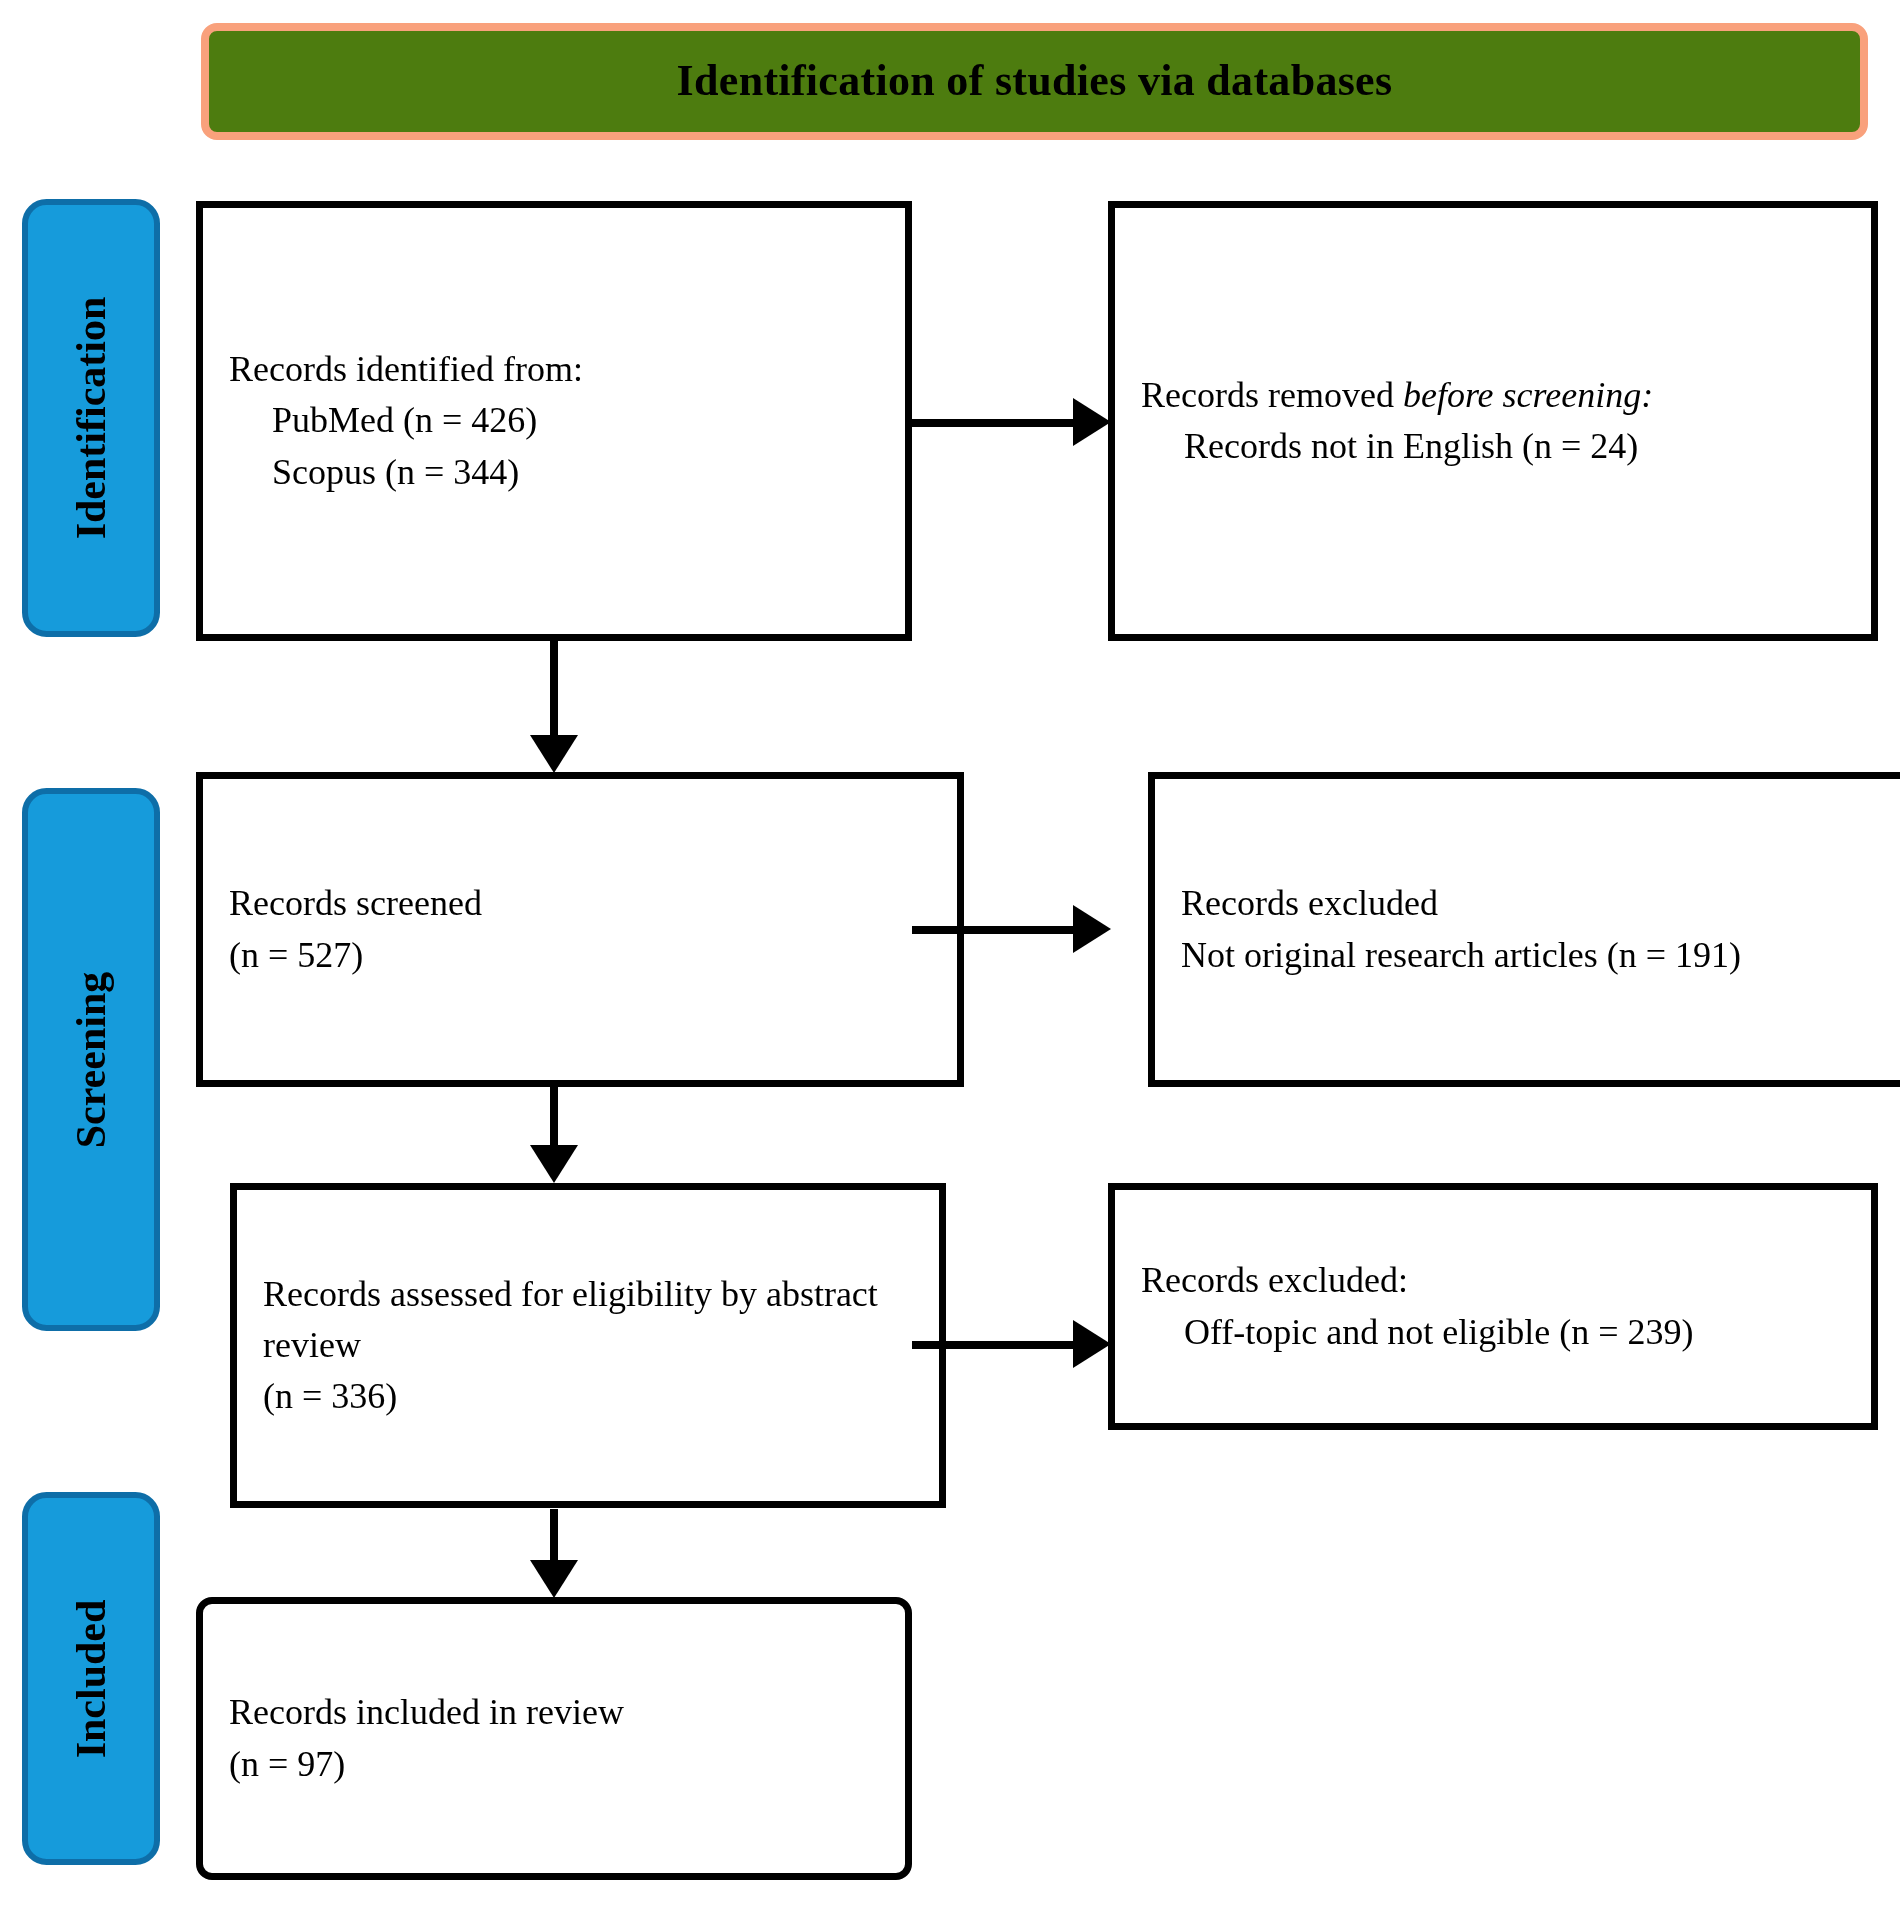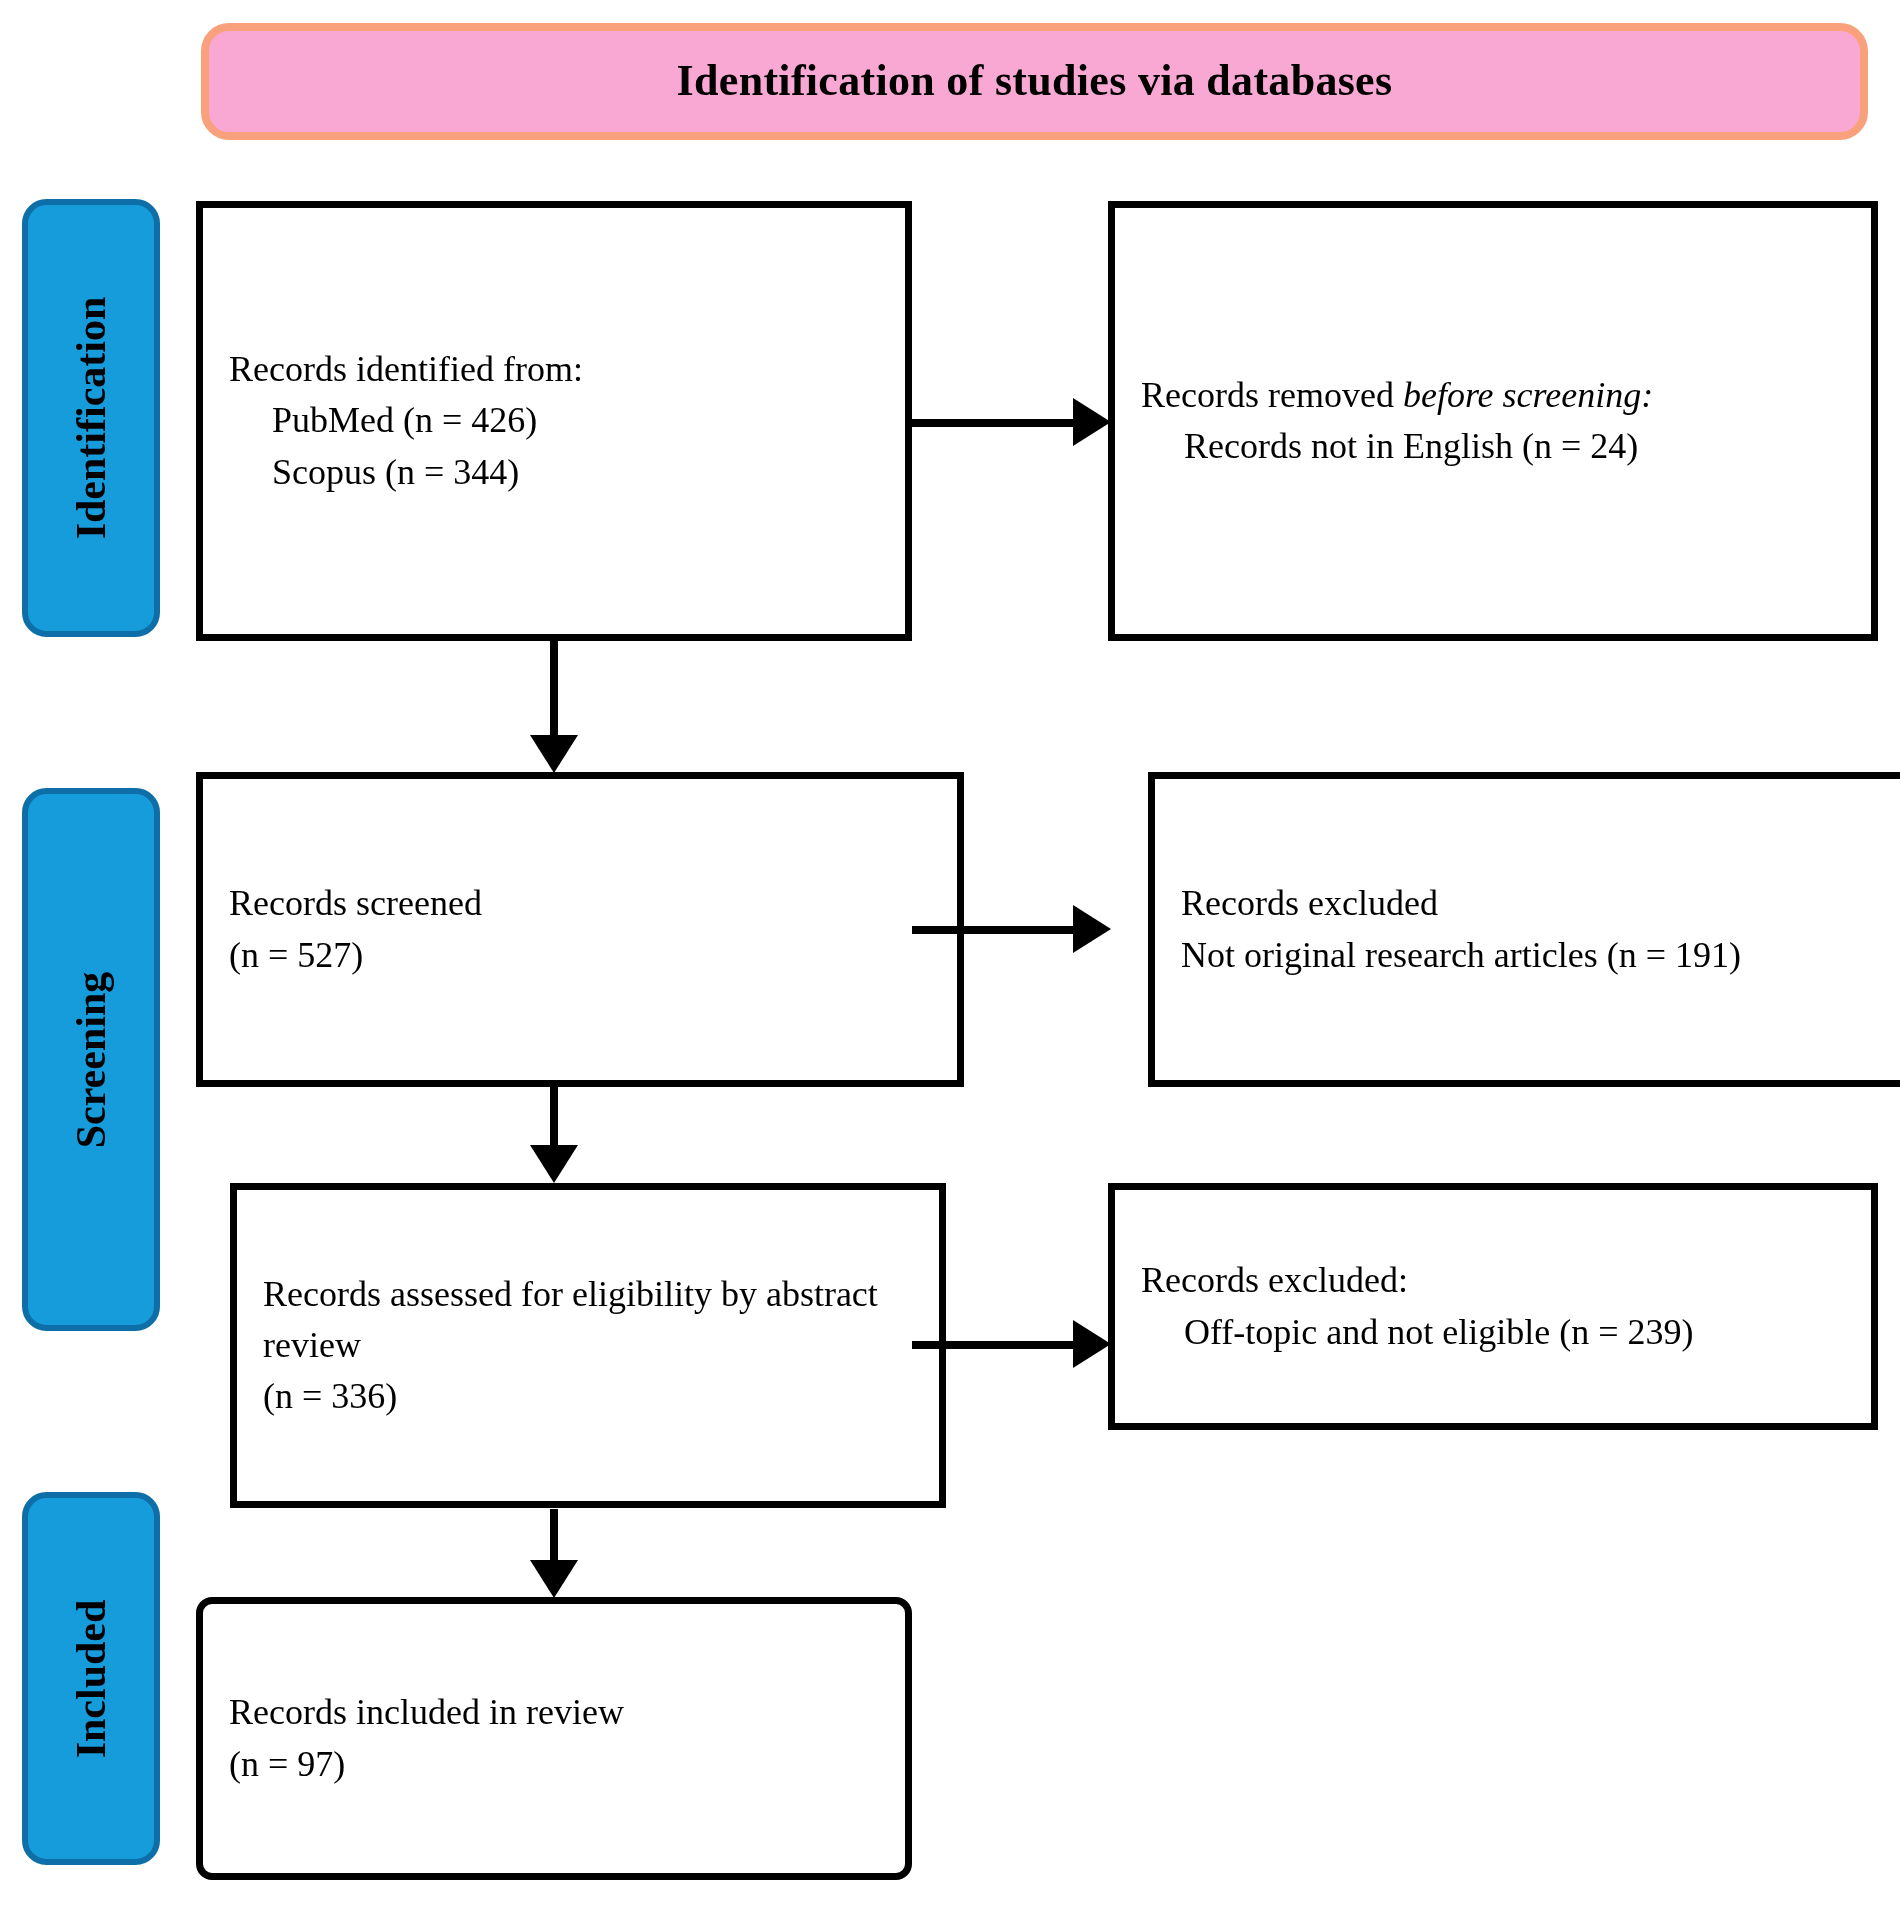--- a/index.html
+++ b/index.html
@@ -16,23 +16,23 @@
     overflow: hidden;
   }
 
   
   .banner {
     position: absolute;
     left: 201px;
     top: 23px;
     width: 1667px;
     height: 117px;
-    background: #f9a8d4;
+    background: #4d7c0f;
     border: 8.2px solid #F9A17C;
-    border-radius: 28px;
+    border-radius: 16px;
     box-sizing: border-box;
     display: flex;
     align-items: center;
     justify-content: center;
   }
   .banner-title {
     font-size: 44px;
     font-weight: bold;
     color: #000000;
     letter-spacing: 0.3px;

